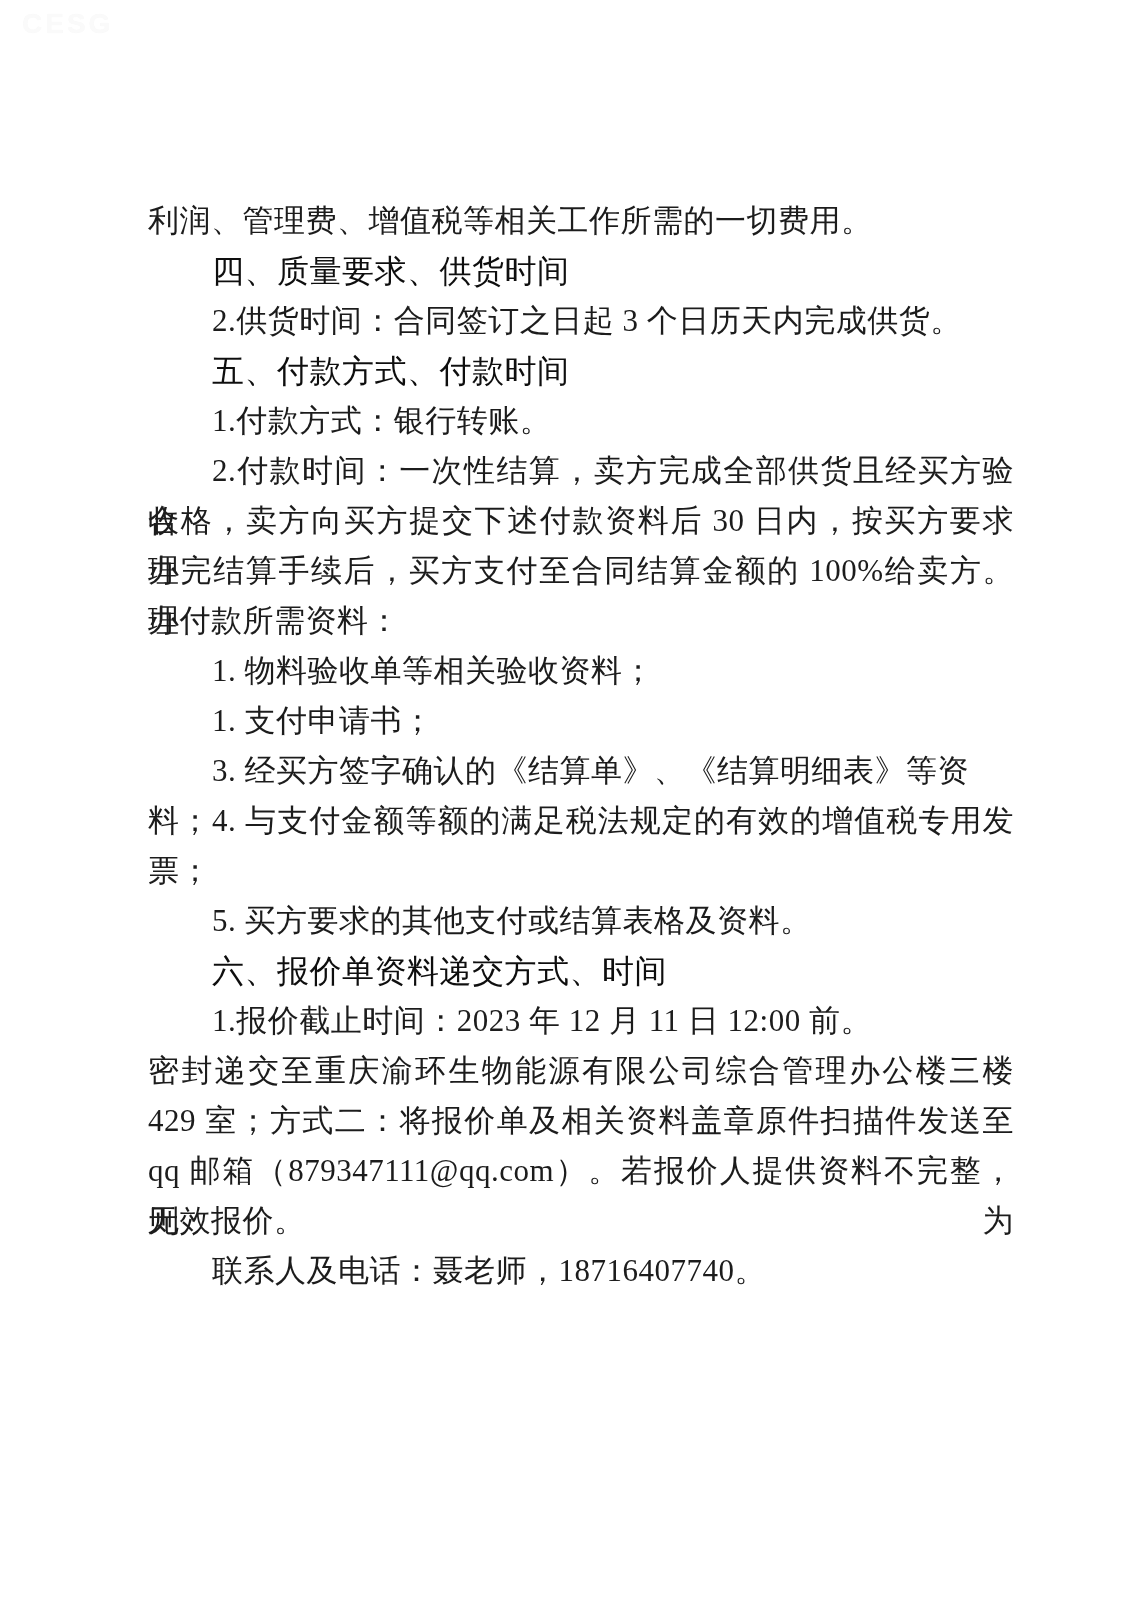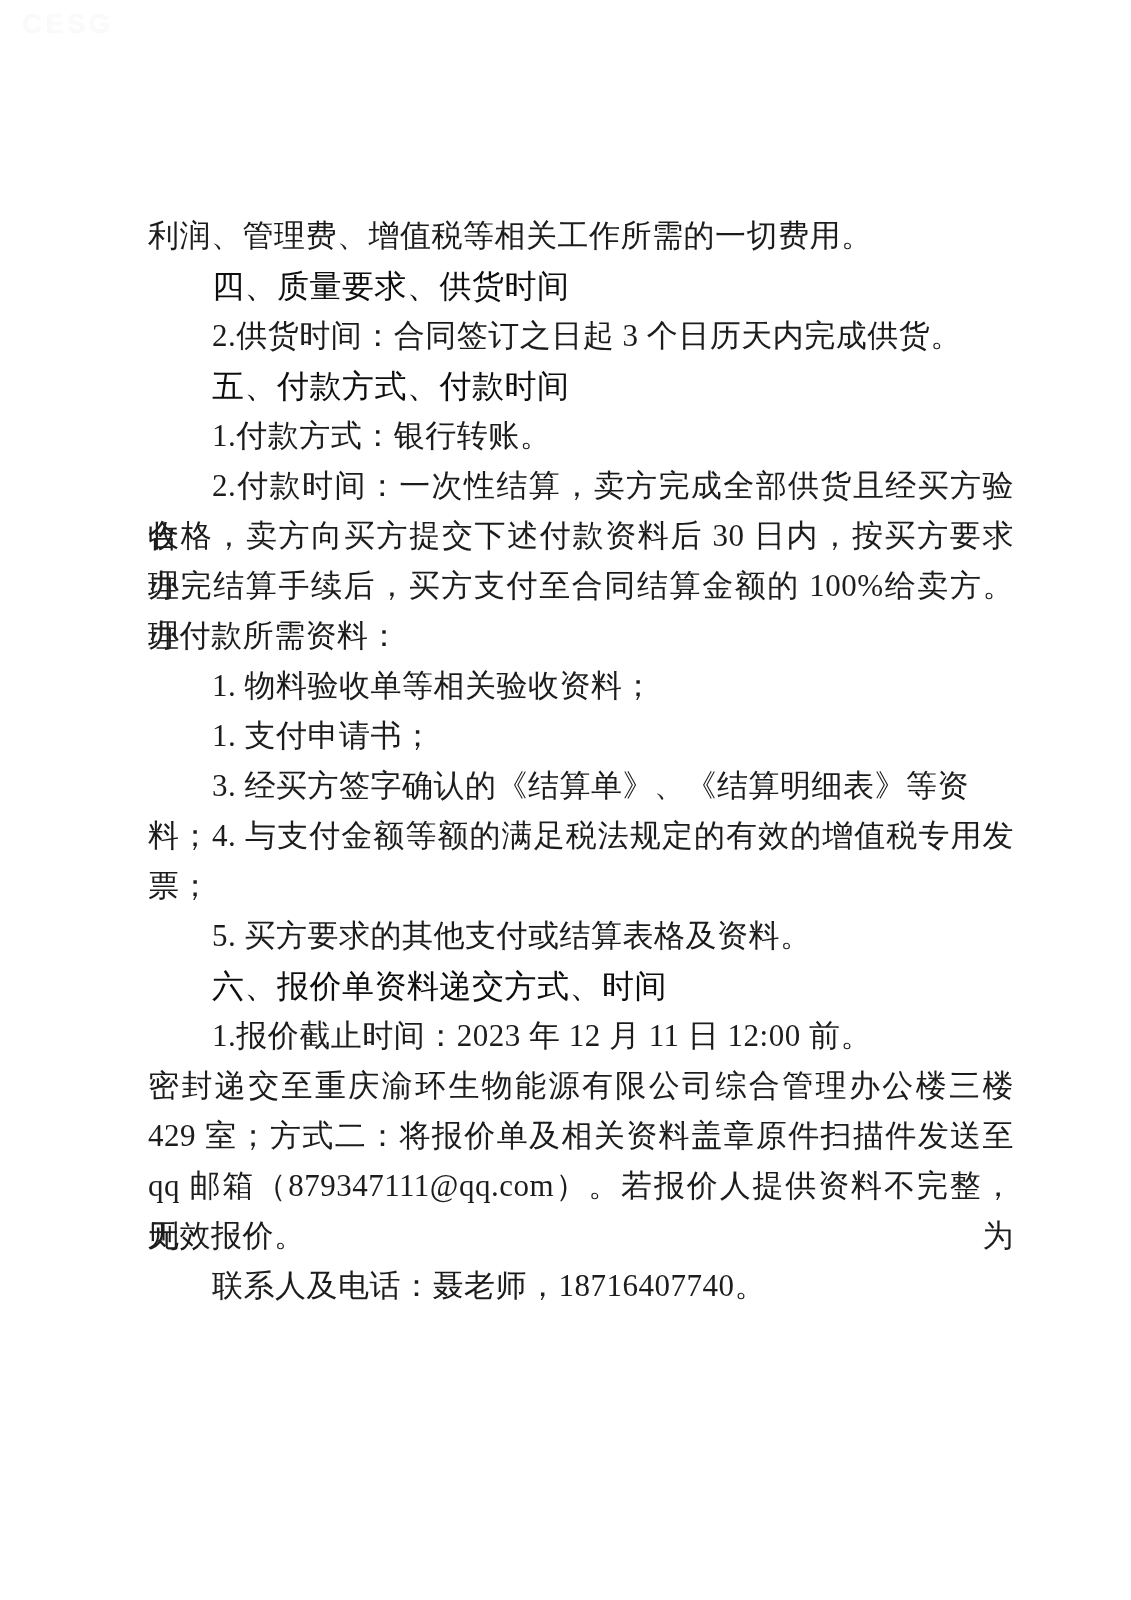--- a/index.html
+++ b/index.html
@@ -22,21 +22,21 @@
     font-weight: bold;
     font-size: 28px;
     letter-spacing: 3px;
     color: #fafafa;
     text-shadow: 0 0 1px #f5f5f5;
     user-select: none;
   }
   .doc {
     position: absolute;
     left: 148px;
-    top: 211px;
+    top: 196px;
     width: 866px;
     color: #1c1c1c;
   }
   .line {
     font-size: 31px;
     line-height: 50px;
     height: 50px;
     text-align: left;
     letter-spacing: 0.5px;
   }

